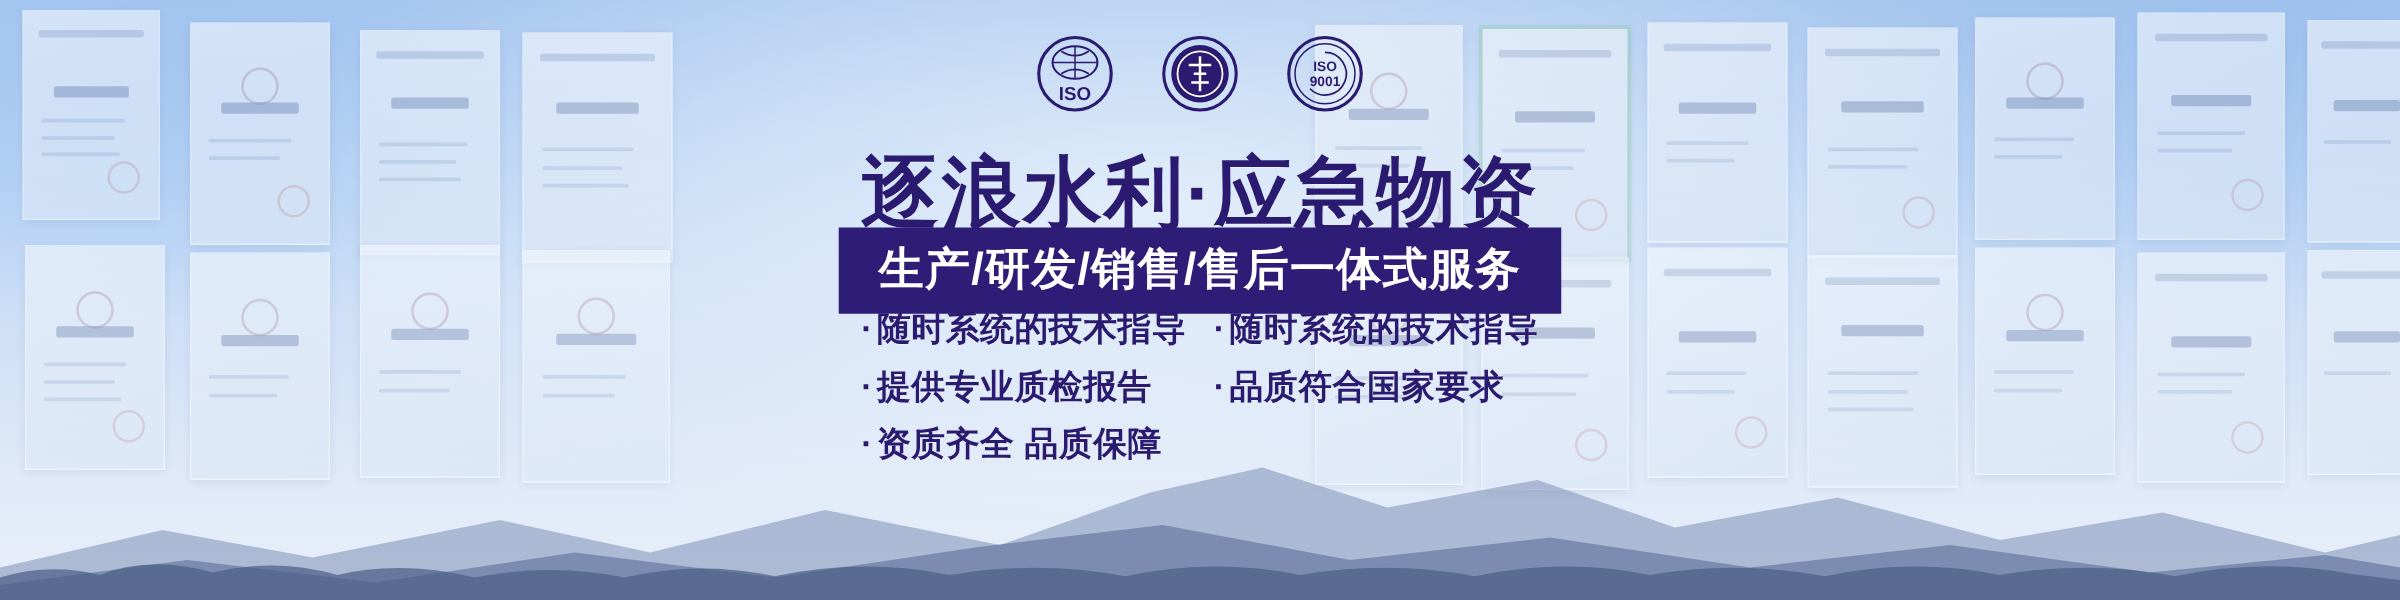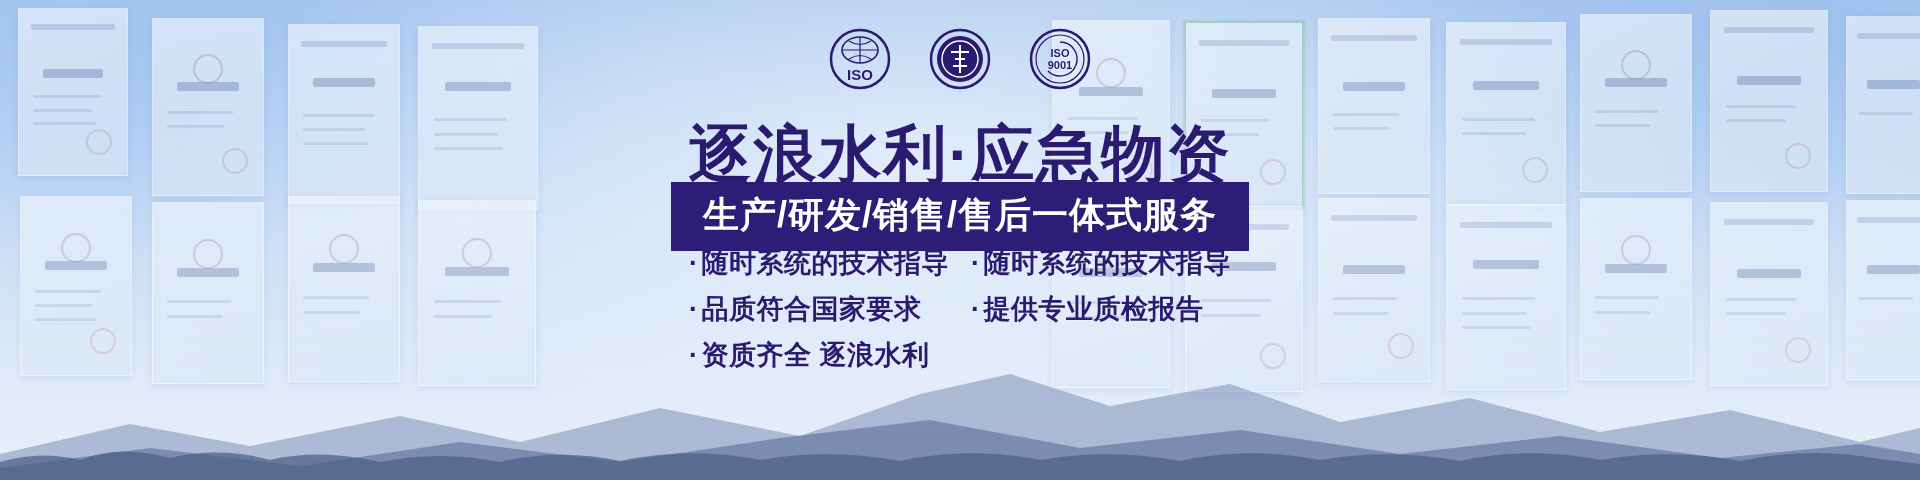--- a/index.html
+++ b/index.html
@@ -312,19 +312,19 @@
 
     <div id="headline">逐浪水利·应急物资</div>
 
     <div id="subbar">
       <span>生产/研发/销售/售后一体式服务</span>
     </div>
 
     <div id="bullets">
       <div class="bullet"><span class="dot">·</span><span>随时系统的技术指导</span></div>
       <div class="bullet"><span class="dot">·</span><span>随时系统的技术指导</span></div>
+      <div class="bullet"><span class="dot">·</span><span>提供专业质检报告</span></div>
       <div class="bullet"><span class="dot">·</span><span>品质符合国家要求</span></div>
-      <div class="bullet"><span class="dot">·</span><span>提供专业质检报告</span></div>
-      <div class="bullet"><span class="dot">·</span><span>资质齐全 逐浪水利</span></div>
+      <div class="bullet"><span class="dot">·</span><span>资质齐全 品质保障</span></div>
     </div>
 
   </div>
 </div>
 
 </body></html>

